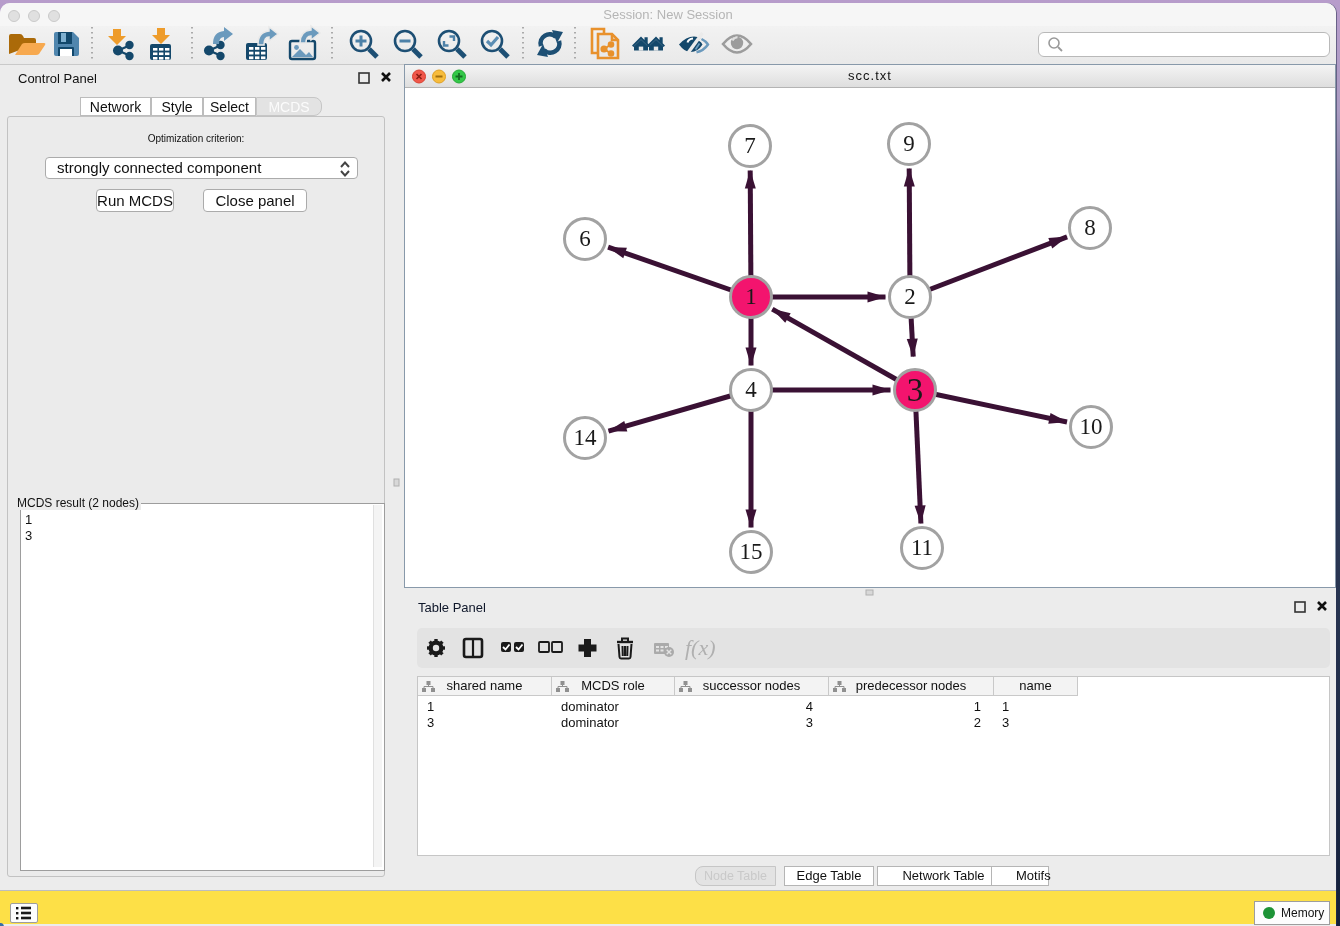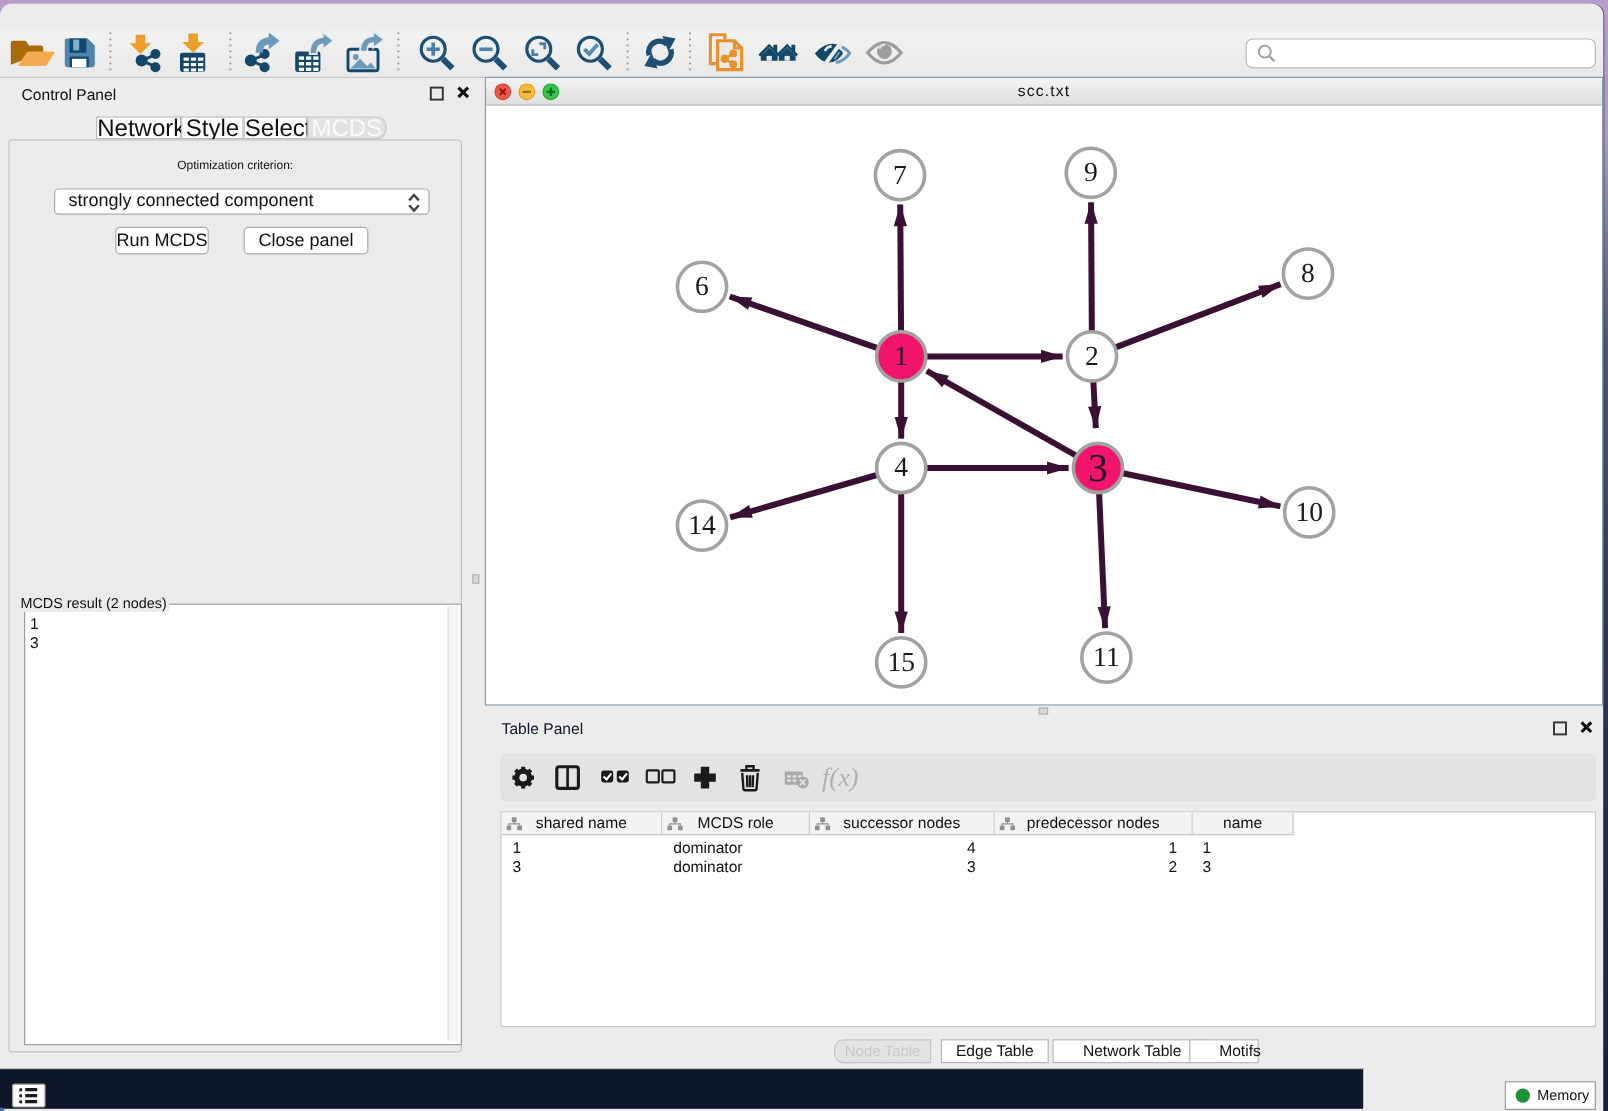--- a/index.html
+++ b/index.html
@@ -14,21 +14,21 @@
   background:#e0e0e0;border:1px solid #c9c9c9;box-sizing:border-box;}
 #wintitle{position:absolute;top:4px;left:0;width:100%;text-align:center;
   color:#b5b5b5;font-size:13px;}
 #toolbar{position:absolute;left:0;top:23px;width:100%;height:38px;
   background:linear-gradient(180deg,#f2f2f2,#e9e9e9);border-bottom:1px solid #c9c9c9;}
 #searchbox{position:absolute;left:1038px;top:6px;width:290px;height:23px;background:#fff;
   border:1px solid #b9b9b9;border-radius:6px;}
 
 #cp-title{position:absolute;left:18px;top:68px;font-size:13px;color:#111;}
 .tab{position:absolute;top:94px;height:19px;background:#fff;border:1px solid #bcbcbc;
-  box-sizing:border-box;font-size:20px;text-align:center;line-height:18px;color:#111;}
+  box-sizing:border-box;font-size:14px;text-align:center;line-height:18px;color:#111;}
 #tabpane{position:absolute;left:7px;top:113px;width:378px;height:761px;
   background:#ebebeb;border:1px solid #c2c2c2;border-radius:3px;box-sizing:border-box;}
 #optlabel{position:absolute;left:0;top:16px;width:100%;text-align:center;font-size:10px;color:#111;}
 #dropdown{position:absolute;left:37px;top:40px;width:313px;height:22px;background:#fff;
   border:1px solid #ababab;border-radius:4px;box-sizing:border-box;font-size:15px;
   line-height:20px;padding-left:11px;color:#111;}
 .btn{position:absolute;top:72px;height:23px;background:#fff;border:1px solid #ababab;
   border-radius:4px;box-sizing:border-box;font-size:15px;text-align:center;line-height:21px;color:#111;}
 #resultbox{position:absolute;left:12px;top:386px;width:363px;height:366px;background:#fff;
   border:1px solid #9d9d9d;}
@@ -46,26 +46,32 @@
 #tptoolbar{position:absolute;left:417px;top:625px;width:913px;height:40px;
   background:#e3e3e3;border-radius:5px;}
 #tptable{position:absolute;left:417px;top:673px;width:913px;height:180px;background:#ffffff;
   border:1px solid #c6c6c6;box-sizing:border-box;}
 .th{position:absolute;top:0;height:19px;background:#f3f3f3;border-right:1px solid #c9c9c9;
   border-bottom:1px solid #c9c9c9;box-sizing:border-box;font-size:13px;text-align:center;
   line-height:18px;color:#111;}
 .td{position:absolute;font-size:13px;color:#111;height:16px;line-height:16px;}
 .btab{position:absolute;top:863px;height:20px;background:#fff;border:1px solid #b5b5b5;
   box-sizing:border-box;font-size:13px;text-align:center;line-height:18px;color:#111;}
-#statusbar{position:absolute;left:0;top:887px;width:1136px;height:33px;background:#0f172a;
+#statusbar{position:absolute;left:0;top:887px;width:1336px;height:33px;background:#fde047;
   border-top:1px solid #bdbdbd;}
 </style>
 </head>
 <body>
 <div id="win">
+  <div id="titlebar">
+    <div class="tl" style="left:8px;"></div>
+    <div class="tl" style="left:28px;"></div>
+    <div class="tl" style="left:48px;"></div>
+    <div id="wintitle">Session: New Session</div>
+  </div>
   <div id="toolbar">
     <svg width="1336" height="40" style="position:absolute;left:0;top:-2px;">
 
       <path d="M9 30 L9 12 Q9 10 11 10 L20 10 Q22 10 23 12 L24 14 L34 14 Q36 14 36 16 L36 20 Z" fill="#ab6a09"></path>
       <path d="M15 31 L22 20 Q23 19 25 19 L44 19 Q46 19 45 21 L39 30 Q38 31 36 31 Z" fill="#f7a94f"></path>
 
       <path d="M54 10 Q54 8 56 8 L73 8 L79 14 L79 30 Q79 32 77 32 L56 32 Q54 32 54 30 Z" fill="#5086ae"></path>
       <rect x="58" y="8" width="14" height="12" fill="#12486c"></rect>
       <rect x="61" y="9" width="5" height="9" fill="#7fb0d0"></rect>
       <path d="M58 32 L58 24 Q58 23 59 23 L73 23 Q74 23 74 24 L74 32 Z" fill="#12486c"></path>

